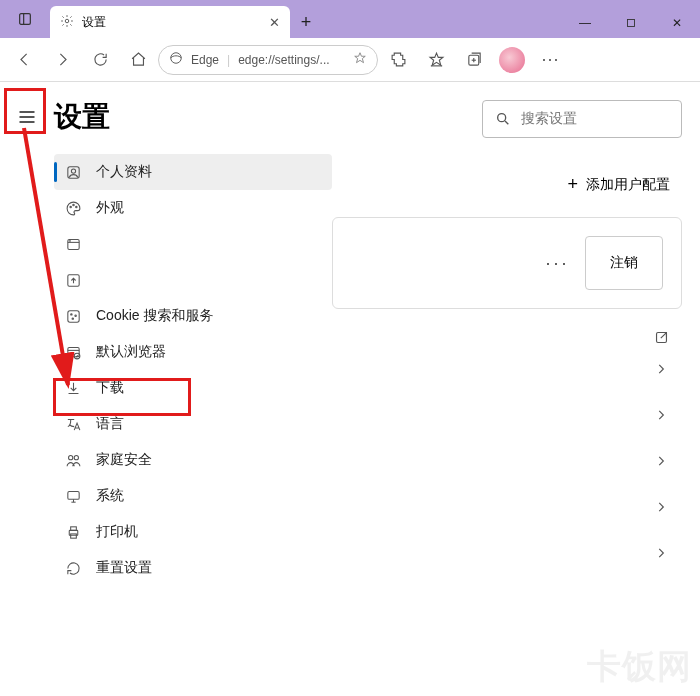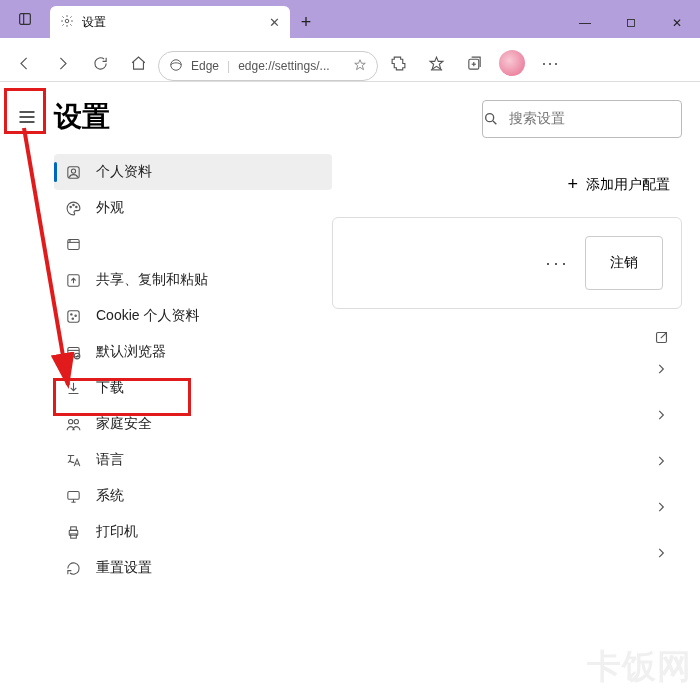--- a/index.html
+++ b/index.html
@@ -9,21 +9,21 @@
   .titlebar { height: 38px; background: #B39FDB; display: flex; align-items: flex-end; }
   .tab-strip { display: flex; align-items: flex-end; height: 100%; }
   .tab-prefix { width: 50px; height: 100%; display: flex; align-items: center; justify-content: center; }
   .tab { background: #fff; height: 32px; width: 240px; border-radius: 6px 6px 0 0; display: flex; align-items: center; padding: 0 10px; gap: 8px; font-size: 12px; position: relative; }
   .tab .close { margin-left: auto; font-size: 13px; color: #555; }
   .newtab { width: 32px; height: 32px; display: flex; align-items: center; justify-content: center; font-size: 18px; color: #222; }
   .win-controls { margin-left: auto; display: flex; }
   .win-btn { width: 46px; height: 30px; display: flex; align-items: center; justify-content: center; font-size: 12px; color: #222; }
 
   
-  .toolbar { height: 44px; border-bottom: 1px solid #ddd; display: flex; align-items: flex-end; padding: 0 6px; gap: 2px; background: #fff; }
+  .toolbar { height: 44px; border-bottom: 1px solid #ddd; display: flex; align-items: center; padding: 0 6px; gap: 2px; background: #fff; }
   .tbtn { width: 36px; height: 36px; display: flex; align-items: center; justify-content: center; color: #444; border-radius: 4px; }
   .tbtn svg { width: 17px; height: 17px; stroke: #555; fill: none; stroke-width: 1.6; }
   .addr { flex: 0 0 220px; height: 30px; border: 1px solid #ccc; border-radius: 15px; display: flex; align-items: center; padding: 0 10px; gap: 8px; font-size: 12px; color: #555; }
   .addr-divider { color: #ccc; }
   .avatar { width: 26px; height: 26px; border-radius: 50%; background: radial-gradient(circle at 40% 40%, #f8c9d4, #e76b8f); }
 
   
   .content { position: absolute; top: 82px; left: 0; right: 0; bottom: 0; display: flex; }
   .sidebar { width: 332px; padding: 10px 0 0 0; position: relative; }
   .page-title-row { display: flex; align-items: center; padding: 6px 12px 18px 10px; gap: 10px; }
@@ -33,21 +33,21 @@
 
   .nav { padding-left: 54px; }
   .nav-item { display: flex; align-items: center; height: 36px; padding: 0 10px 0 10px; font-size: 14px; color: #222; gap: 14px; border-radius: 4px; position: relative; }
   .nav-item.active { background: #eee; }
   .nav-item.active::before { content: ""; position: absolute; left: 0; top: 8px; bottom: 8px; width: 3px; background: #0067C0; border-radius: 2px; }
   .nav-icon { width: 18px; height: 18px; display: flex; align-items: center; justify-content: center; }
   .nav-icon svg { width: 17px; height: 17px; stroke: #555; fill: none; stroke-width: 1.5; }
 
   
   .main { flex: 1; padding: 18px 18px 0 0; position: relative; }
-  .search-box { height: 38px; border: 1px solid #bbb; border-radius: 4px; display: flex; align-items: center; padding: 0 0; gap: 10px; font-size: 14px; color: #777; width: 200px; margin-left: auto; }
+  .search-box { height: 38px; border: 1px solid #bbb; border-radius: 4px; display: flex; align-items: center; padding: 0 12px; gap: 10px; font-size: 14px; color: #777; width: 200px; margin-left: auto; }
   .search-box svg { width: 16px; height: 16px; stroke: #555; fill: none; stroke-width: 2; }
   .add-user { display: flex; align-items: center; justify-content: flex-end; gap: 8px; font-size: 14px; margin: 36px 12px 0 0; }
   .card { border: 1px solid #ddd; border-radius: 6px; margin-top: 22px; padding: 18px 18px; display: flex; justify-content: flex-end; align-items: center; gap: 16px; }
   .dots { font-size: 18px; letter-spacing: 2px; color: #444; }
   .logout-btn { border: 1px solid #ccc; background: #fff; padding: 17px 24px; font-size: 14px; border-radius: 4px; font-family: Liberation Mono, monospace; }
   .ext-link { display: flex; justify-content: flex-end; margin: 20px 12px 0 0; }
   .ext-link svg { width: 17px; height: 17px; stroke: #555; fill: none; stroke-width: 1.6; }
   .chev-row { height: 46px; display: flex; align-items: center; justify-content: flex-end; padding-right: 14px; }
   .chev-row svg { width: 14px; height: 14px; stroke: #555; fill: none; stroke-width: 2; }
 
@@ -197,32 +197,31 @@
             </svg>
           </span>
       </div>
       <div class="nav-item">
         <span class="nav-icon">
             <svg viewBox="0 0 24 24">
               <rect x="4" y="4" width="16" height="16" rx="2"></rect>
               <path d="M9 12l3-3 3 3M12 9v7"></path>
             </svg>
           </span>
-        <span>共享、复制和粘贴</span>
       </div>
       <div class="nav-item">
         <span class="nav-icon">
             <svg viewBox="0 0 24 24">
               <rect x="4" y="4" width="16" height="16" rx="3"></rect>
               <circle cx="9" cy="9" r="1"></circle>
               <circle cx="15" cy="11" r="1"></circle>
               <circle cx="11" cy="15" r="1"></circle>
             </svg>
           </span>
-        <span>Cookie 个人资料</span>
+        <span>Cookie 搜索和服务</span>
       </div>
       <div class="nav-item">
         <span class="nav-icon">
             <svg viewBox="0 0 24 24">
               <rect x="4" y="5" width="16" height="13" rx="2"></rect>
               <line x1="4" y1="9" x2="20" y2="9"></line>
               <circle cx="17" cy="17" r="4"></circle>
               <path d="M15.5 17l1 1 2-2"></path>
             </svg>
           </span>
@@ -232,34 +231,34 @@
         <span class="nav-icon">
             <svg viewBox="0 0 24 24">
               <path d="M12 4v10M8 11l4 4 4-4M5 19h14"></path>
             </svg>
           </span>
         <span>下载</span>
       </div>
       <div class="nav-item">
         <span class="nav-icon">
             <svg viewBox="0 0 24 24">
+              <path d="M4 5h9M8 5v2c0 4-2 7-4 8M6 12c2 2 5 3 7 3M13 20l4-10 4 10M14.5 17h5"></path>
+            </svg>
+          </span>
+        <span>语言</span>
+      </div>
+      <div class="nav-item">
+        <span class="nav-icon">
+            <svg viewBox="0 0 24 24">
               <circle cx="8" cy="8" r="3"></circle>
               <circle cx="16" cy="8" r="3"></circle>
               <path d="M3 20c0-3 3-5 5-5s5 2 5 5M11 20c0-3 3-5 5-5s5 2 5 5"></path>
             </svg>
           </span>
         <span>家庭安全</span>
-      </div>
-      <div class="nav-item">
-        <span class="nav-icon">
-            <svg viewBox="0 0 24 24">
-              <path d="M4 5h9M8 5v2c0 4-2 7-4 8M6 12c2 2 5 3 7 3M13 20l4-10 4 10M14.5 17h5"></path>
-            </svg>
-          </span>
-        <span>语言</span>
       </div>
       <div class="nav-item">
         <span class="nav-icon">
             <svg viewBox="0 0 24 24">
               <rect x="4" y="5" width="16" height="11" rx="2"></rect>
               <line x1="9" y1="20" x2="15" y2="20"></line>
               <line x1="12" y1="16" x2="12" y2="20"></line>
             </svg>
           </span>
         <span>系统</span>

